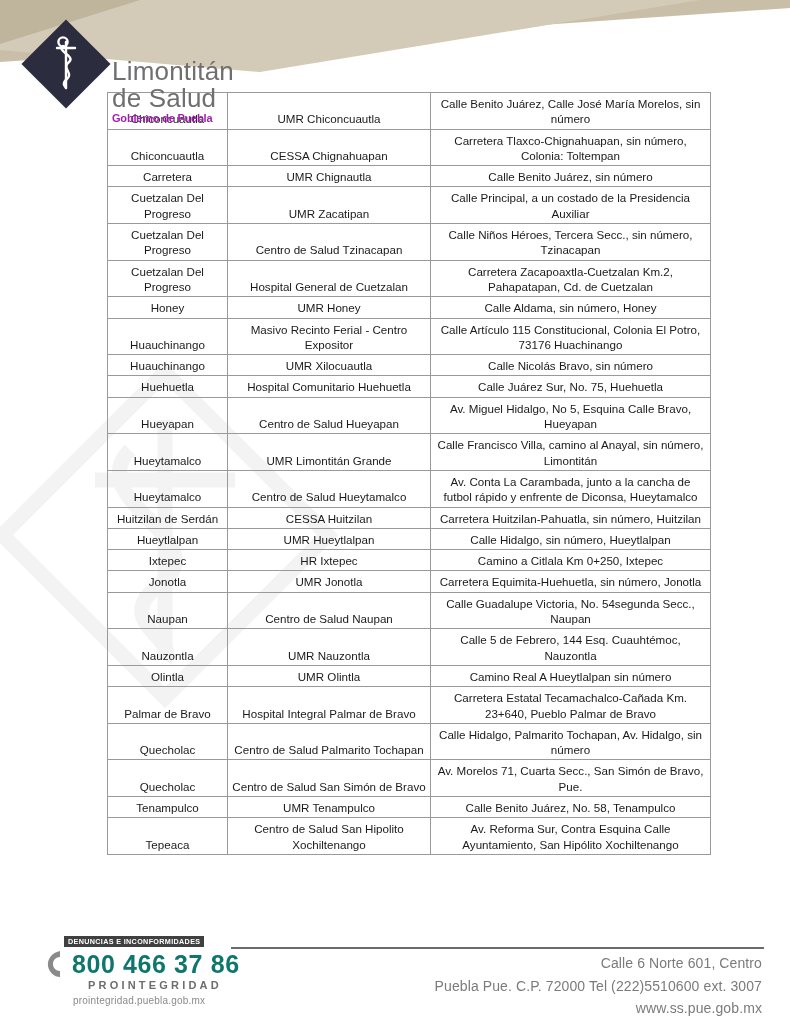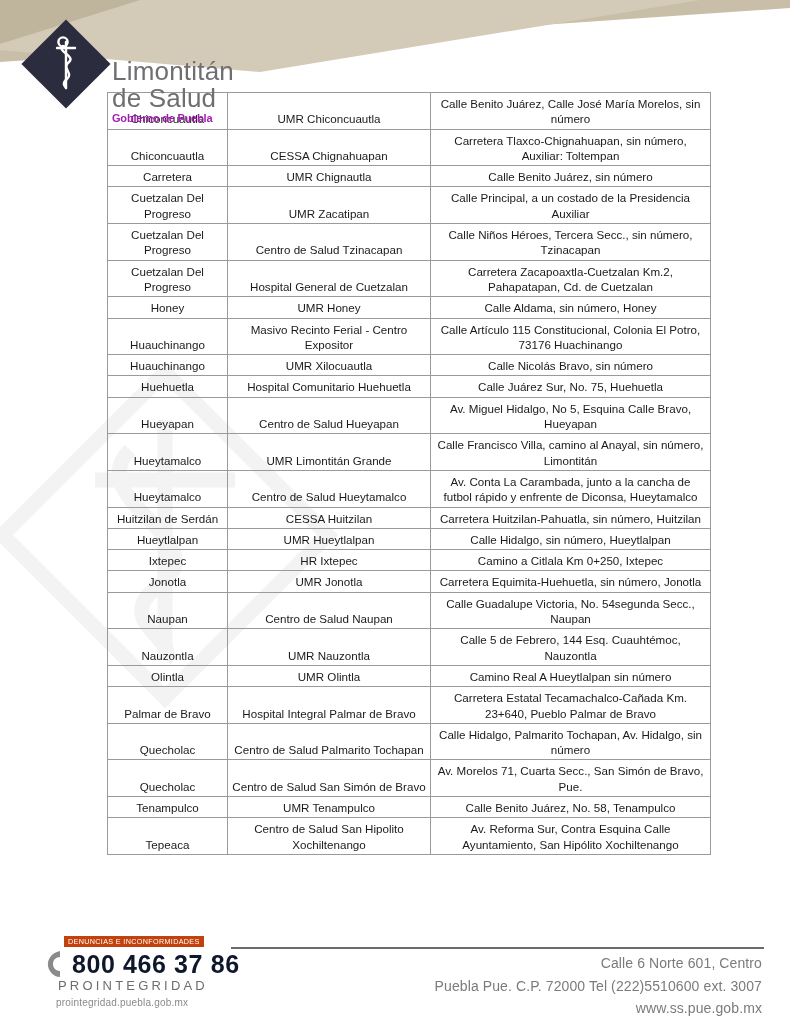--- a/index.html
+++ b/index.html
@@ -103,59 +103,59 @@
   
   .footer-left {
     position: absolute;
     left: 46px;
     top: 930px;
     width: 230px;
     z-index: 3;
   }
   .fl-tag {
     display: inline-block;
-    background: #c2410c;
+    background: #404040;
     color: #ffffff;
     font-size: 7.2px;
-    font-weight: normal;
+    font-weight: bold;
     letter-spacing: 0.35px;
     padding: 1.5px 4px 1px 4px;
     margin-left: 18px;
   }
   .fl-phone-row {
     display: flex;
     align-items: center;
     margin-top: 1px;
   }
   .fl-phone-icon {
     width: 22px;
     height: 30px;
     flex: 0 0 22px;
     margin-right: 4px;
   }
   .fl-phone {
     font-size: 25px;
     font-weight: bold;
-    color: #0f172a;
+    color: #0f766e;
     letter-spacing: 0.6px;
     line-height: 1;
   }
   .fl-brand {
-    font-size: 13px;
-    font-weight: normal;
+    font-size: 11px;
+    font-weight: bold;
     color: #6d6d6d;
     letter-spacing: 3.2px;
-    margin-left: 12px;
+    margin-left: 42px;
     line-height: 1.1;
   }
   .fl-url {
     font-size: 10px;
     color: #8a8a8a;
     letter-spacing: 0.2px;
-    margin-left: 10px;
+    margin-left: 27px;
     margin-top: 4px;
   }
 
   
   .footer-rule {
     position: absolute;
     left: 231px;
     top: 947px;
     width: 533px;
     height: 2px;
@@ -219,21 +219,21 @@
     <tbody>
 
       <tr>
         <td class="c-mun">Chiconcuautla</td>
         <td class="c-unit">UMR Chiconcuautla</td>
         <td class="c-addr">Calle Benito Juárez, Calle José María Morelos, sin número</td>
       </tr>
       <tr>
         <td class="c-mun">Chiconcuautla</td>
         <td class="c-unit">CESSA Chignahuapan</td>
-        <td class="c-addr">Carretera Tlaxco-Chignahuapan, sin número, Auxiliar: Toltempan</td>
+        <td class="c-addr">Carretera Tlaxco-Chignahuapan, sin número, Colonia: Toltempan</td>
       </tr>
       <tr>
         <td class="c-mun">Carretera</td>
         <td class="c-unit">UMR Chignautla</td>
         <td class="c-addr">Calle Benito Juárez, sin número</td>
       </tr>
       <tr>
         <td class="c-mun">Cuetzalan Del Progreso</td>
         <td class="c-unit">UMR Zacatipan</td>
         <td class="c-addr">Calle Principal, a un costado de la Presidencia Auxiliar</td>

